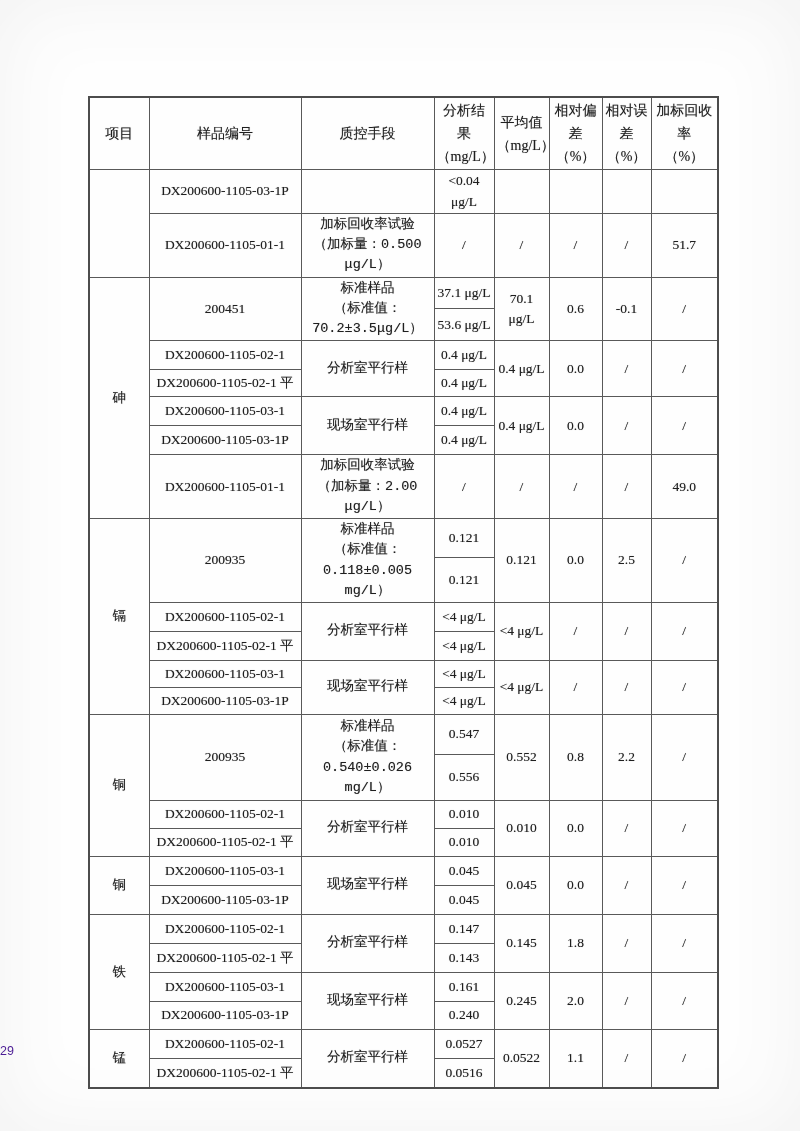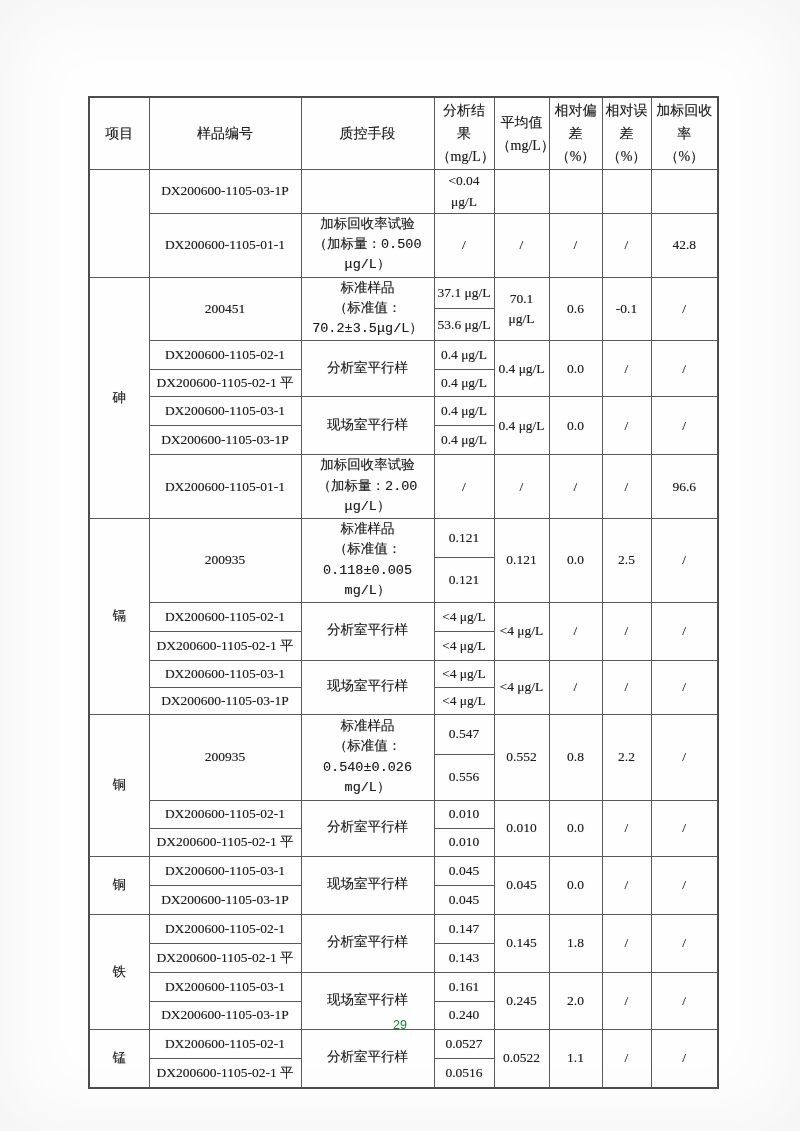--- a/index.html
+++ b/index.html
@@ -37,24 +37,24 @@
     text-shadow: 0 0 0.7px rgba(45,45,45,0.5);
   }
   .qc-table thead tr { height: 54px; }
   .qc-table th { font-size: 14px; line-height: 1.65; }
   .c-sample-id, .c-result, .c-average { white-space: nowrap; }
   .c-result, .c-average { font-size: 13px; }
   .c-item { font-size: 14.5px; }
   .c-qc-method { font-size: 13.5px; font-family: Liberation Mono, monospace; }
   .c-rel-deviation, .c-rel-error, .c-recovery { font-size: 13px; }
   .page-number {
-    position: absolute; top: 1018px; left: 0; width: 100%;
-    text-align: center;
+    position: absolute; top: 1044px; left: 0; width: 100%;
+    text-align: left;
     font-size: 12.5px;
-    color: #15803d;
+    color: #4c1d95;
     font-family: "Liberation Sans", "DejaVu Sans", sans-serif;
   }
 </style>
 </head>
 <body>
 
 <div class="scan-page">
 
   <table class="qc-table">
     <colgroup>
@@ -96,21 +96,21 @@
           <td class="c-recovery"></td>
         </tr>
         <tr style="height: 46px;">
           <td class="c-sample-id">DX200600-1105-01-1</td>
           <td class="c-qc-method">加标回收率试验
 （加标量：0.500 μg/L）</td>
           <td class="c-result">/</td>
           <td class="c-average">/</td>
           <td class="c-rel-deviation">/</td>
           <td class="c-rel-error">/</td>
-          <td class="c-recovery">42.8</td>
+          <td class="c-recovery">51.7</td>
         </tr>
         <tr style="height: 31px;">
           <td rowspan="7" class="c-item">砷</td>
           <td rowspan="2" class="c-sample-id">200451</td>
           <td rowspan="2" class="c-qc-method">标准样品
 （标准值：70.2±3.5μg/L）</td>
           <td class="c-result">37.1 μg/L</td>
           <td rowspan="2" class="c-average">70.1 μg/L</td>
           <td rowspan="2" class="c-rel-deviation">0.6</td>
           <td rowspan="2" class="c-rel-error">-0.1</td>
@@ -146,21 +146,21 @@
           <td class="c-result">0.4 μg/L</td>
         </tr>
         <tr style="height: 58px;">
           <td class="c-sample-id">DX200600-1105-01-1</td>
           <td class="c-qc-method">加标回收率试验
 （加标量：2.00 μg/L）</td>
           <td class="c-result">/</td>
           <td class="c-average">/</td>
           <td class="c-rel-deviation">/</td>
           <td class="c-rel-error">/</td>
-          <td class="c-recovery">96.6</td>
+          <td class="c-recovery">49.0</td>
         </tr>
         <tr style="height: 38px;">
           <td rowspan="6" class="c-item">镉</td>
           <td rowspan="2" class="c-sample-id">200935</td>
           <td rowspan="2" class="c-qc-method">标准样品
 （标准值：0.118±0.005
 mg/L）</td>
           <td class="c-result">0.121</td>
           <td rowspan="2" class="c-average">0.121</td>
           <td rowspan="2" class="c-rel-deviation">0.0</td>

